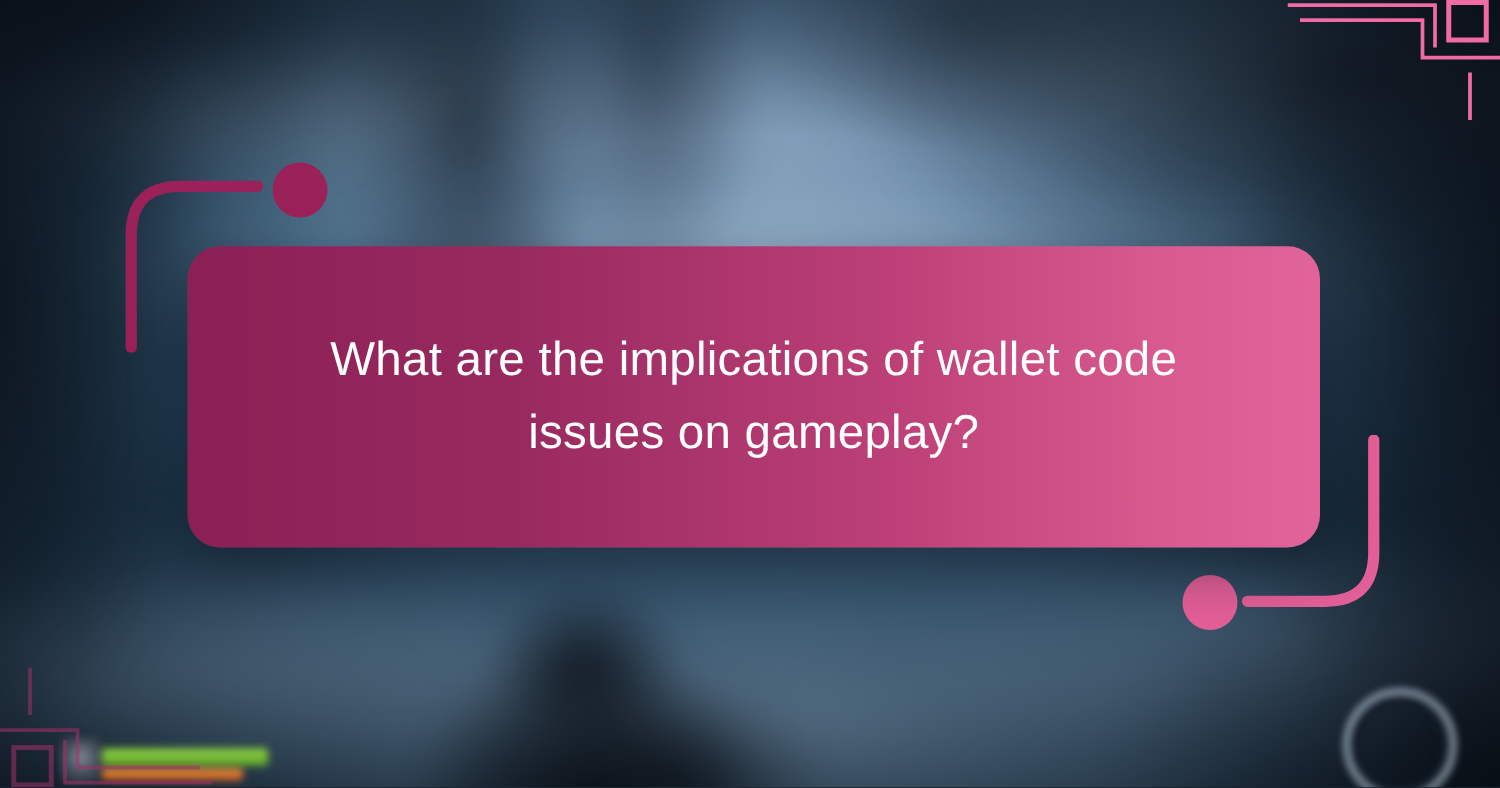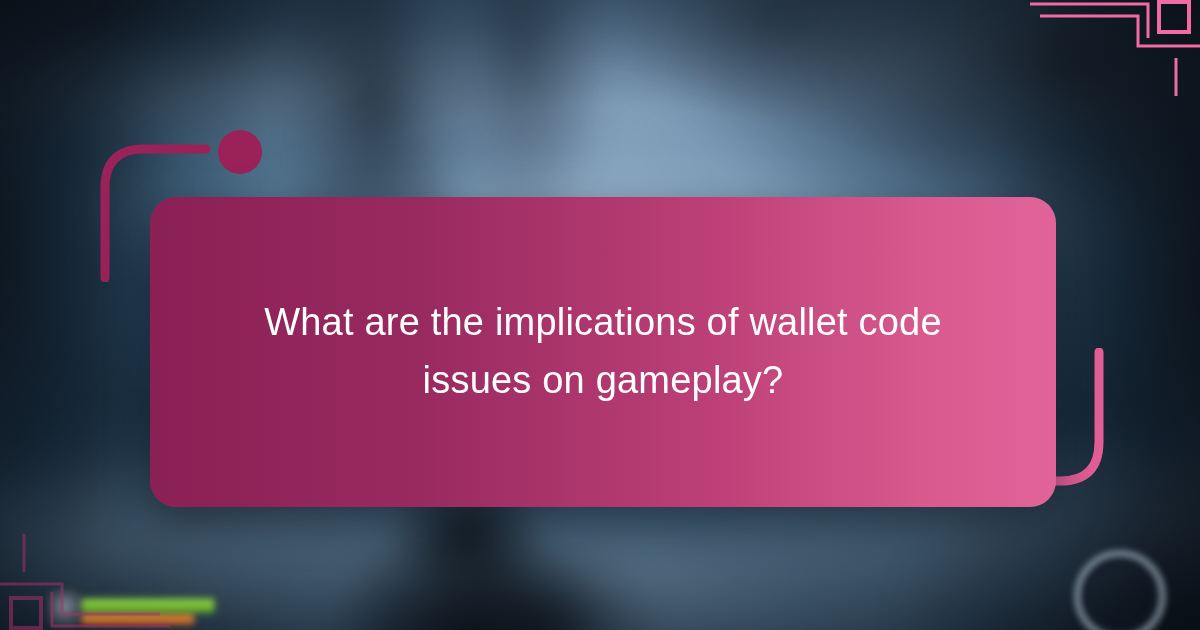--- a/index.html
+++ b/index.html
@@ -191,21 +191,21 @@
     height: 44px;
     background: #e35f97;
   }
 
   
   .card {
     position: absolute;
     left: 150px;
     top: 197px;
     width: 906px;
-    height: 310px;
+    height: 241px;
     border-radius: 26px;
     background: linear-gradient(90deg, #8a2055 0%, #992a60 30%, #bc4077 62%, #d85a8f 86%, #e0649a 100%);
     box-shadow: 0 16px 44px rgba(6,10,18,0.45);
     display: flex;
     align-items: center;
     justify-content: center;
   }
 
   .card-text {
     width: 700px;

